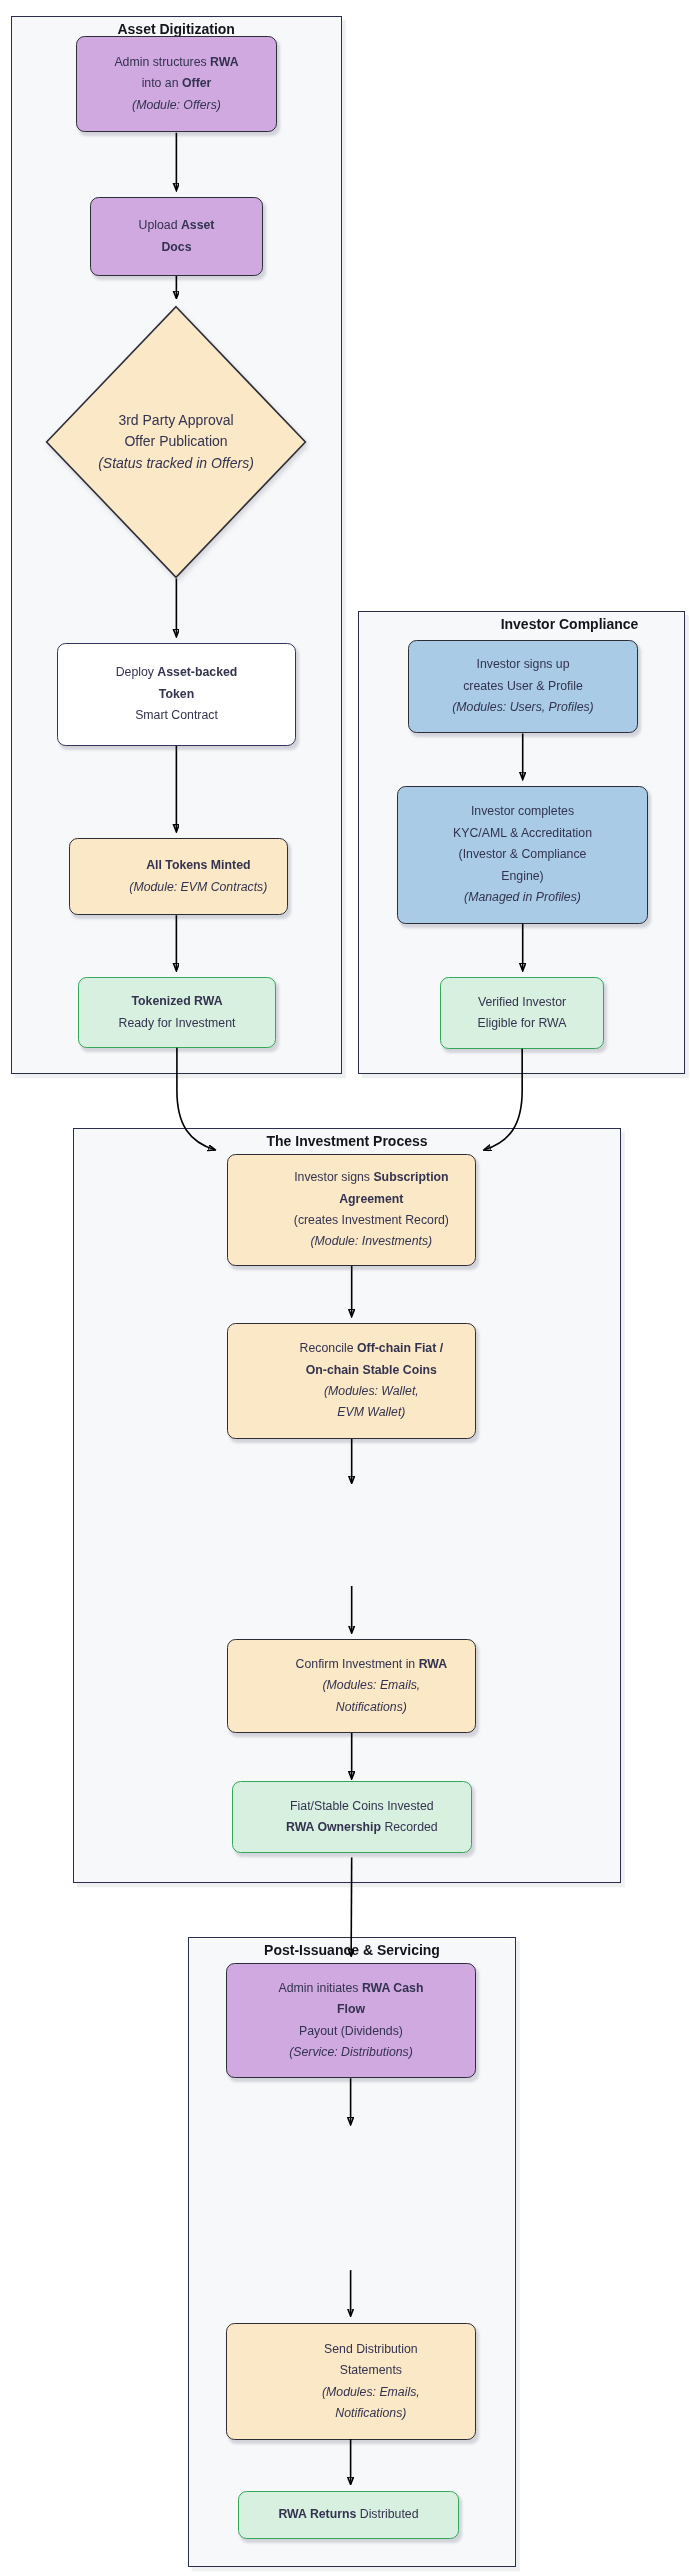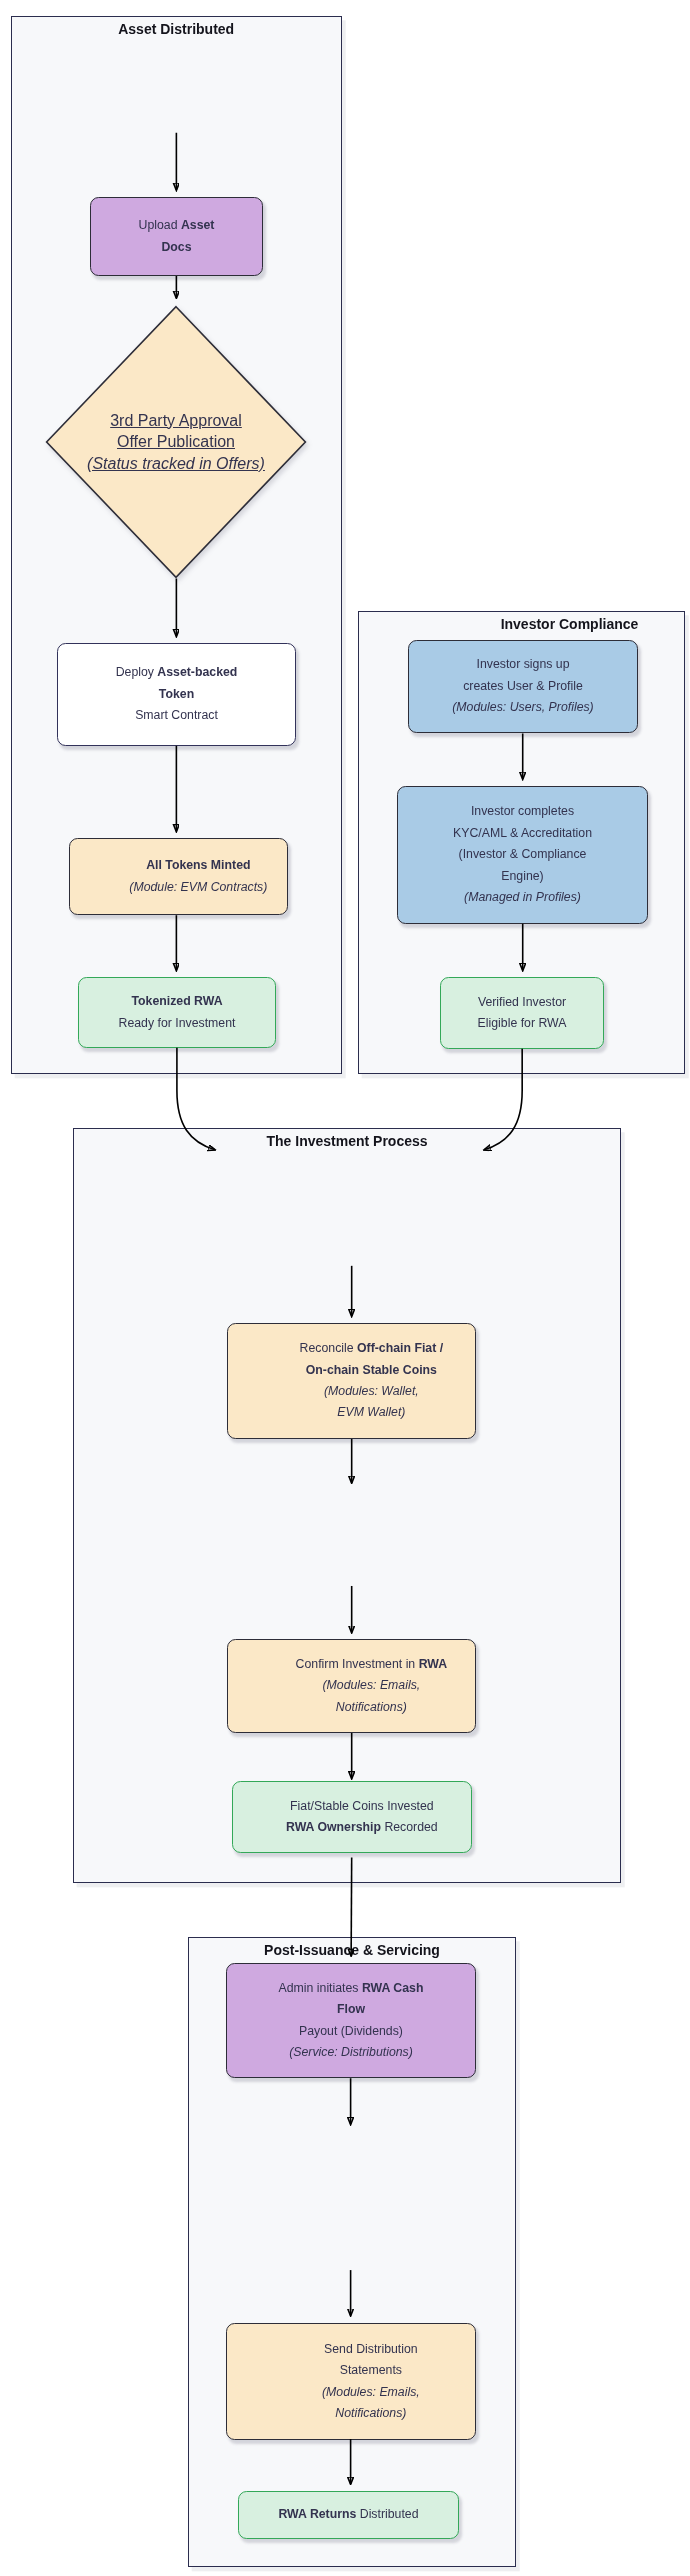--- a/index.html
+++ b/index.html
@@ -30,40 +30,45 @@
   .blue   { background:var(--node-blue);   border:1.6px solid var(--dark-border); }
   .tan    { background:var(--node-tan);    border:1.6px solid var(--dark-border);padding-left:44px; }
   .green  { background:var(--node-green);  border:1.9px solid var(--green-border); }
   .white  { background:var(--node-white);  border:1.6px solid var(--navy-border); }
   .diamond-wrap { position:absolute; }
   .diamond-wrap svg { position:absolute; left:0; top:0;
     filter:drop-shadow(2.7px 3.2px 2.7px rgba(50,50,80,0.18)); }
   .diamond-text {
     position:absolute; left:0; top:0; right:0; bottom:0;
     display:flex; flex-direction:column; justify-content:center; align-items:center;
-    font-size:16px; line-height:21.4px; text-align:center; color:var(--text);text-decoration:underline;
+    font-size:14px; line-height:21.4px; text-align:center; color:var(--text);
   }
   #arrows { position:absolute; left:0; top:0; pointer-events:none; }
   #arrows path { fill:none; stroke:var(--arrow); stroke-width:3; }
 </style>
 </head>
 <body>
 
 <div id="page">
 
   <div class="section" style="left:10.7px; top:16px; width:331px; height:1058px;"></div>
   <div class="section" style="left:358px; top:611px; width:327px; height:463px;"></div>
   <div class="section" style="left:73px; top:1128px; width:548px; height:755px;"></div>
   <div class="section" style="left:188px; top:1937px; width:328px; height:630px;"></div>
 
-  <div class="section-title" style="left:10.7px; top:20.3px; width:331px;">Asset Distributed</div>
+  <div class="section-title" style="left:10.7px; top:20.3px; width:331px;">Asset Digitization</div>
   <div class="section-title" style="left:358px; top:615px; width:327px;padding-left:48px;">Investor Compliance</div>
   <div class="section-title" style="left:73px; top:1132px; width:548px;">The Investment Process</div>
   <div class="section-title" style="left:188px; top:1941px; width:328px;">Post-Issuance &amp; Servicing</div>
 
+  <div class="node purple" style="left:76px; top:36px; width:201px; height:96px;">
+      <div class="tline"><span>Admin structures </span><span class="b">RWA</span></div>
+      <div class="tline"><span>into an </span><span class="b">Offer</span></div>
+      <div class="tline"><span class="i">(Module: Offers)</span></div>
+    </div>
   <div class="node purple" style="left:90px; top:197px; width:173px; height:79px;">
       <div class="tline"><span>Upload </span><span class="b">Asset</span></div>
       <div class="tline"><span class="b">Docs</span></div>
     </div>
 
   <div class="diamond-wrap" style="left:45px; top:305px; width:262px; height:274px;">
     <svg width="262" height="274" viewBox="0 0 490 512" aria-hidden="true">
       <polygon points="245,3 487,256 245,509 3,256" fill="#FBE8C7" stroke="#2D2D38" stroke-width="3"></polygon>
     </svg>
     <div class="diamond-text">
@@ -97,20 +102,26 @@
       <div class="tline"><span>KYC/AML &amp; Accreditation</span></div>
       <div class="tline"><span>(Investor &amp; Compliance</span></div>
       <div class="tline"><span>Engine)</span></div>
       <div class="tline"><span class="i">(Managed in Profiles)</span></div>
     </div>
   <div class="node green" style="left:440px; top:977px; width:164px; height:72px;">
       <div class="tline"><span>Verified Investor</span></div>
       <div class="tline"><span>Eligible for RWA</span></div>
     </div>
 
+  <div class="node tan" style="left:227px; top:1154px; width:249px; height:112px;">
+      <div class="tline"><span>Investor signs </span><span class="b">Subscription</span></div>
+      <div class="tline"><span class="b">Agreement</span></div>
+      <div class="tline"><span>(creates Investment Record)</span></div>
+      <div class="tline"><span class="i">(Module: Investments)</span></div>
+    </div>
   <div class="node tan" style="left:227px; top:1323px; width:249px; height:116px;">
       <div class="tline"><span>Reconcile </span><span class="b">Off-chain Fiat /</span></div>
       <div class="tline"><span class="b">On-chain Stable Coins</span></div>
       <div class="tline"><span class="i">(Modules: Wallet,</span></div>
       <div class="tline"><span class="i">EVM Wallet)</span></div>
     </div>
   <div class="node tan" style="left:227px; top:1639px; width:249px; height:94px;">
       <div class="tline"><span>Confirm Investment in </span><span class="b">RWA</span></div>
       <div class="tline"><span class="i">(Modules: Emails,</span></div>
       <div class="tline"><span class="i">Notifications)</span></div>

